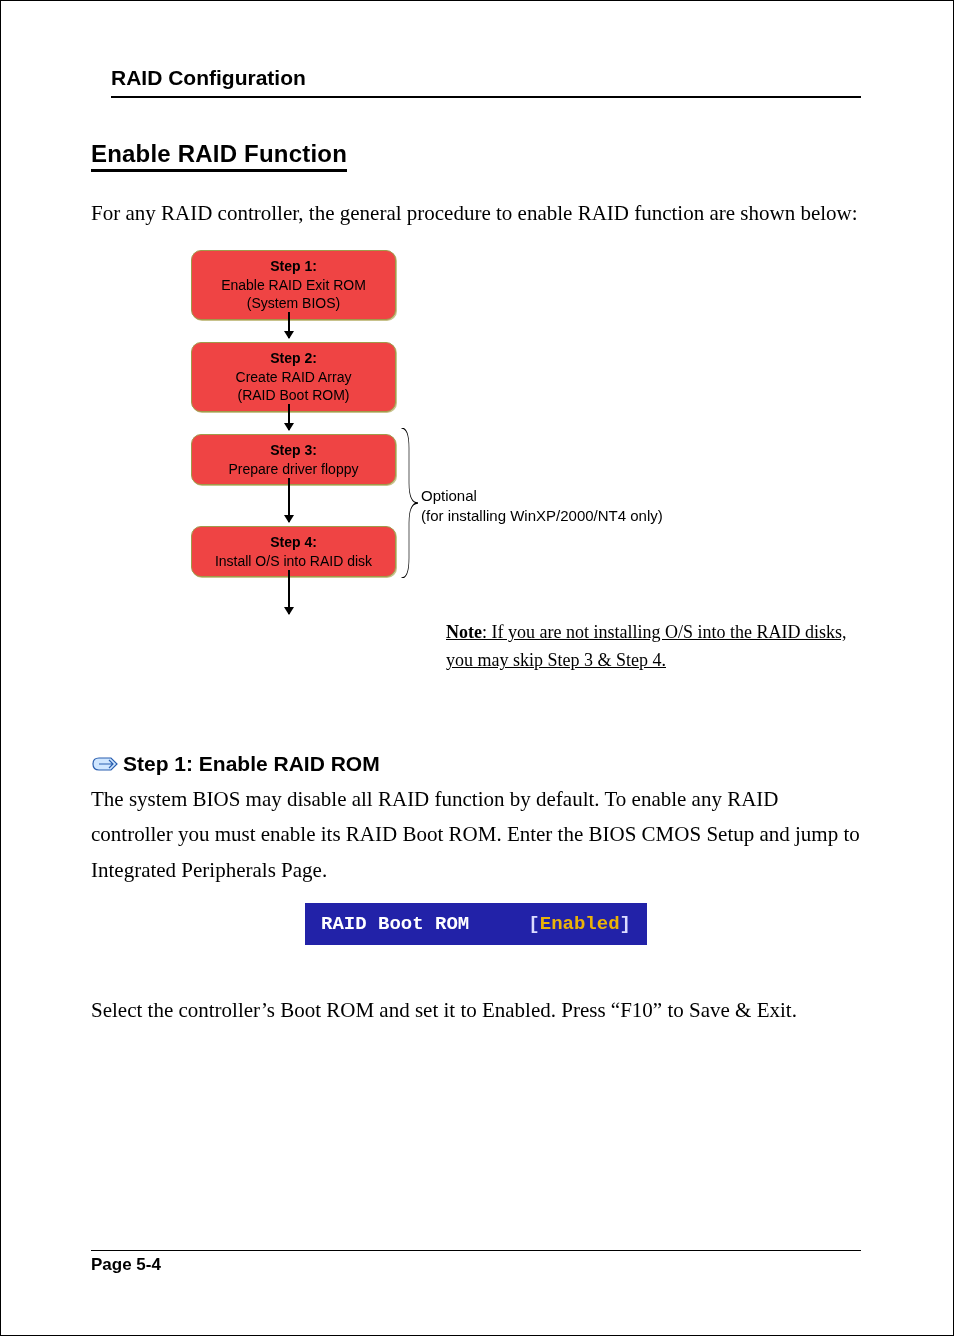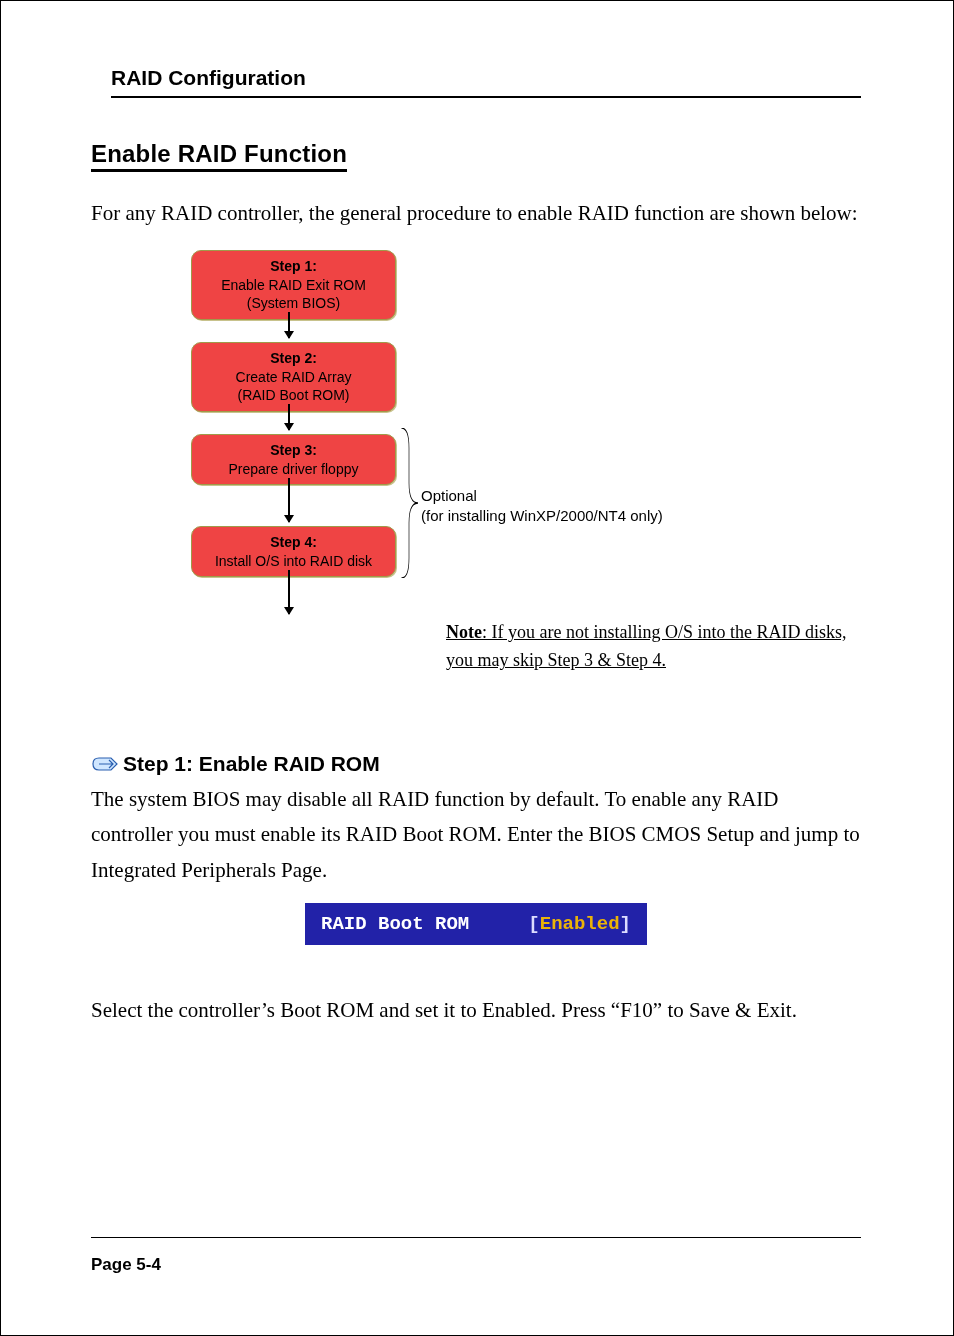--- a/index.html
+++ b/index.html
@@ -101,21 +101,21 @@
     padding:10px 16px;
     font-family:"Courier New",monospace;
     font-size:19px;font-weight:bold;
     color:#fff;
     display:flex;justify-content:space-between;
   }
   .bios-box .val{color:#eab308}
   .bios-box .br{color:#dcdcff}
   .footer{
     position:absolute;left:90px;bottom:60px;width:770px;
-    border-top:1.5px solid #000;padding-top:17px;
+    border-top:1.5px solid #000;padding-top:4px;
     font-family:Arial,Helvetica,sans-serif;font-weight:bold;font-size:17px;
   }
 </style>
 </head>
 <body>
 
 <div class="page">
   <div class="header-title">RAID Configuration</div>
 
   <div class="section-title">Enable RAID Function</div>

